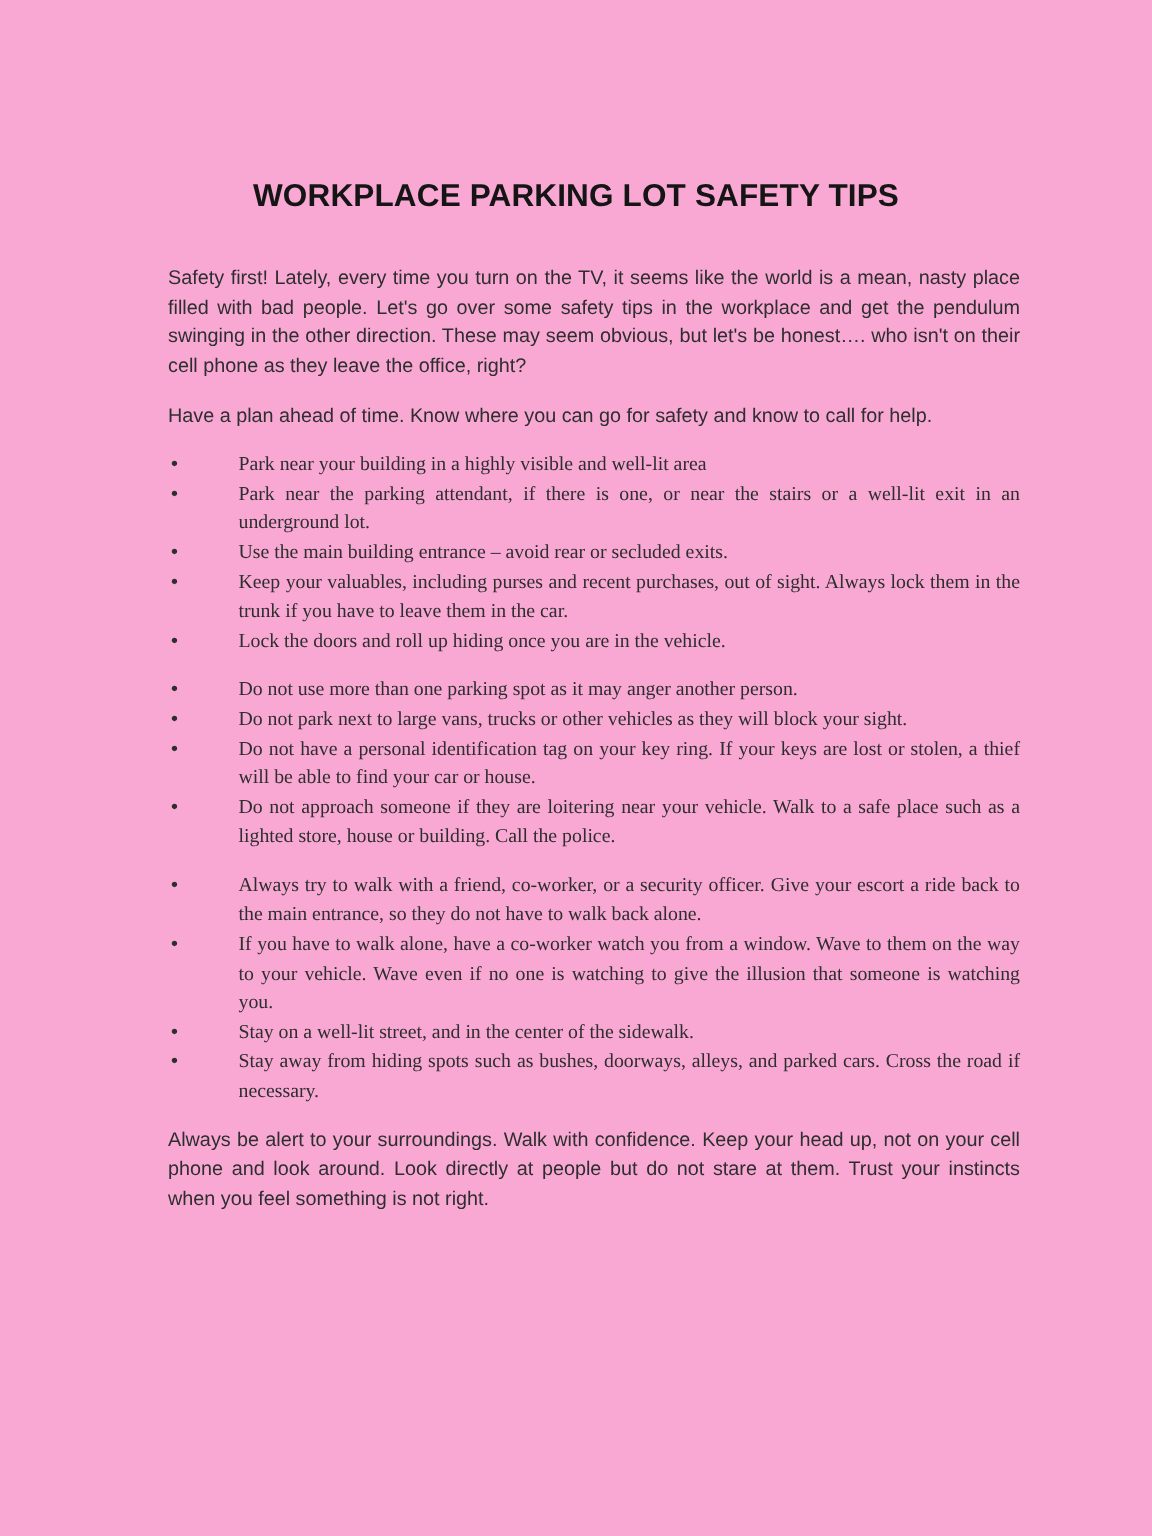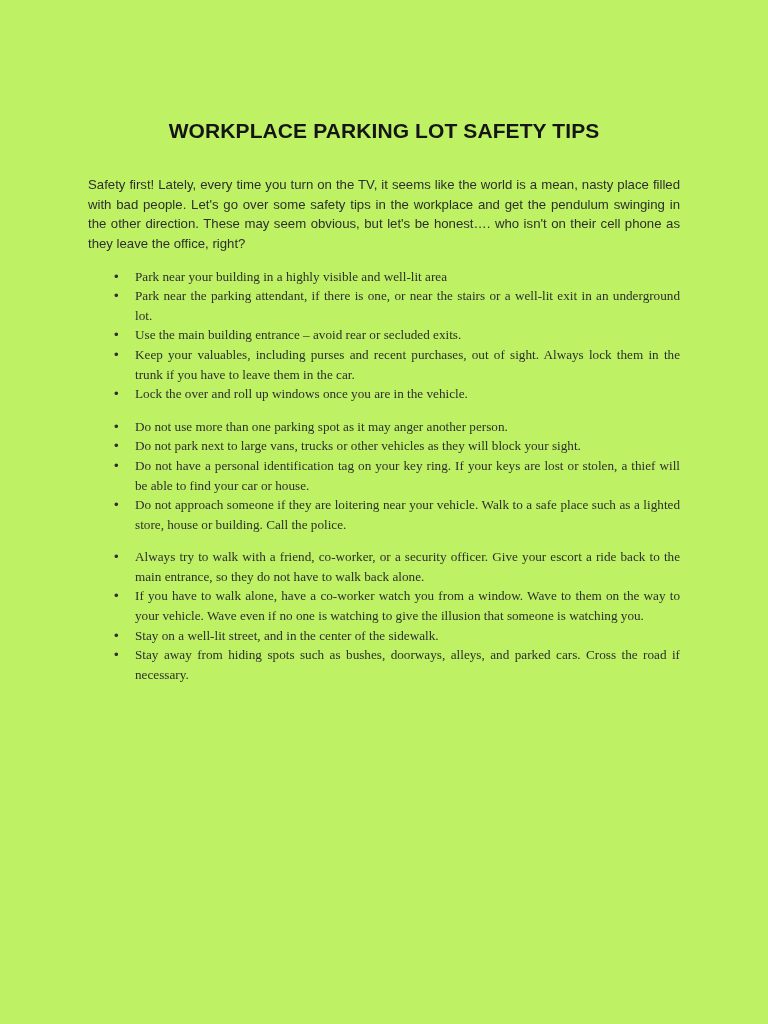--- a/index.html
+++ b/index.html
@@ -13,21 +13,21 @@
     height: 1024px;
     overflow: hidden;
     font-family: "Liberation Sans", sans-serif;
     color: #2e2e2e;
     -webkit-font-smoothing: antialiased;
   }
   .page {
     position: relative;
     width: 768px;
     height: 1024px;
-    background: #bef264;
+    background: #f9a8d4;
     box-sizing: border-box;
   }
   .content {
     position: absolute;
     left: 88px;
     top: 118px;
     width: 592px;
   }
   .doc-title {
     font-size: 21px;
@@ -79,53 +79,55 @@
     color: #2e2e2e;
   }
   ul.bullet-list li .bullet-text {
     display: block;
     font-family: Liberation Serif, serif;
   }
   
   ul.bullet-list li .bullet-text,
   p.body-text {
     text-align-last: left;
+    margin-left: 24px;
   }
 </style>
 </head>
 <body>
 
 <div class="page">
   <div class="content">
 
     <h1 class="doc-title">WORKPLACE PARKING LOT SAFETY TIPS</h1>
 
     <p class="body-text">Safety first! Lately, every time you turn on the TV, it seems like the world is a mean, nasty place filled with bad people. Let's go over some safety tips in the workplace and get the pendulum swinging in the other direction. These may seem obvious, but let's be honest…. who isn't on their cell phone as they leave the office, right?</p>
 
+    <p class="body-text">Have a plan ahead of time. Know where you can go for safety and know to call for help.</p>
 
     <ul class="bullet-list">
       <li>
         <span class="bullet-marker">•</span>
         <span class="bullet-text">Park near your building in a highly visible and well-lit area</span>
       </li>
       <li>
         <span class="bullet-marker">•</span>
         <span class="bullet-text">Park near the parking attendant, if there is one, or near the stairs or a well-lit exit in an underground lot.</span>
       </li>
       <li>
         <span class="bullet-marker">•</span>
         <span class="bullet-text">Use the main building entrance – avoid rear or secluded exits.</span>
       </li>
       <li>
         <span class="bullet-marker">•</span>
         <span class="bullet-text">Keep your valuables, including purses and recent purchases, out of sight. Always lock them in the trunk if you have to leave them in the car.</span>
       </li>
       <li>
         <span class="bullet-marker">•</span>
-        <span class="bullet-text">Lock the over and roll up windows once you are in the vehicle.</span>
+        <span class="bullet-text">Lock the doors and roll up hiding once you are in the vehicle.</span>
       </li>
     </ul>
 
     <ul class="bullet-list">
       <li>
         <span class="bullet-marker">•</span>
         <span class="bullet-text">Do not use more than one parking spot as it may anger another person.</span>
       </li>
       <li>
         <span class="bullet-marker">•</span>
@@ -153,15 +155,16 @@
       <li>
         <span class="bullet-marker">•</span>
         <span class="bullet-text">Stay on a well-lit street, and in the center of the sidewalk.</span>
       </li>
       <li>
         <span class="bullet-marker">•</span>
         <span class="bullet-text">Stay away from hiding spots such as bushes, doorways, alleys, and parked cars. Cross the road if necessary.</span>
       </li>
     </ul>
 
+    <p class="body-text last">Always be alert to your surroundings. Walk with confidence. Keep your head up, not on your cell phone and look around. Look directly at people but do not stare at them. Trust your instincts when you feel something is not right.</p>
 
   </div>
 </div>
 
 </body></html>

